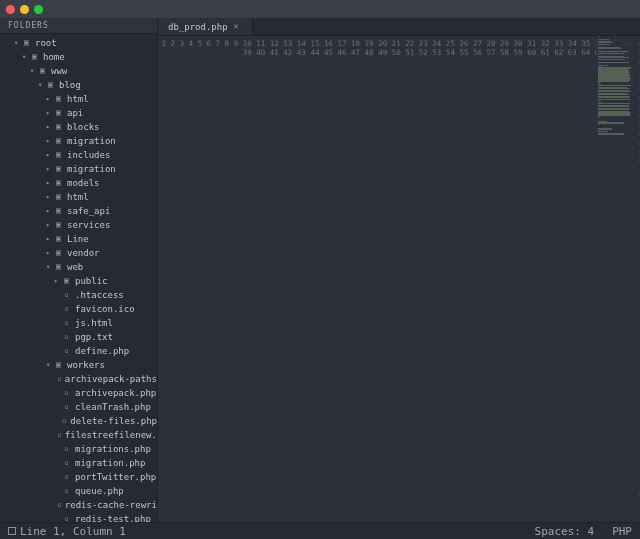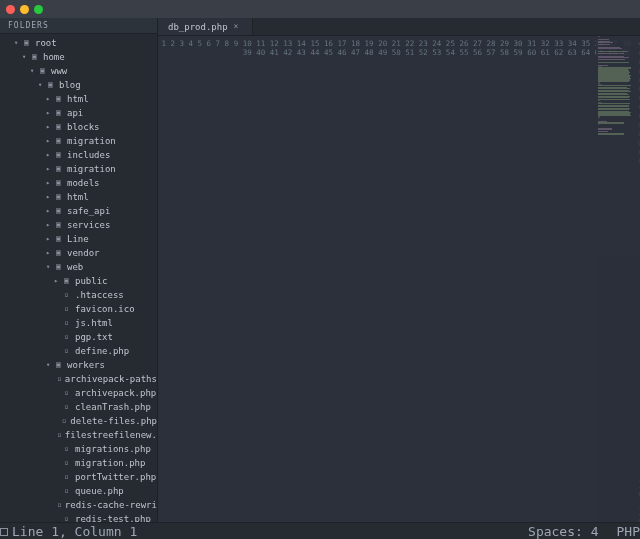--- a/index.html
+++ b/index.html
@@ -23,21 +23,21 @@
   .tabbar { height:18px; background:#262b32; display:flex; border-bottom:1px solid #1e2228; }
   .tab { padding:2px 14px 2px 10px; background:#2b303b; color:#c0c5ce; border-right:1px solid #1e2228; font-size:9px; display:flex; align-items:center; gap:6px; }
   .tab .close { color:#8a919c; font-size:8px; }
   .code { flex:1; display:flex; overflow:hidden; }
   .gutter { background:#2b303b; color:#65737e; text-align:right; padding:3px 5px 3px 3px; font-size:7.5px; line-height:9px; user-select:none; }
   .lines { flex:1; padding:3px 2px; font-size:7.5px; line-height:9px; white-space:pre; overflow:hidden; }
   .kw { color:#b48ead; }
   .minimap { position:absolute; top:18px; right:0; width:44px; bottom:0; background:#2b303b; opacity:0.8; pointer-events:none; }
   .mmline { height:1.2px; margin:0.3px 2px; background:#4a525e; }
   .mmline.g{ background:#5d6f5c;} .mmline.p{ background:#6a5e72;}
-  .statusbar { height:17px; background:#262b32; color:#9fa6b2; display:flex; align-items:center; padding:0 0; font-size:13px; border-top:1px solid #1e2228; justify-content:space-between;}
+  .statusbar { height:17px; background:#262b32; color:#9fa6b2; display:flex; align-items:center; padding:0 8px; font-size:11px; border-top:1px solid #1e2228; justify-content:space-between;}
   .statusbar .right { display:flex; gap:18px; }
   .sqicon{display:inline-block;width:8px;height:8px;border:1px solid #8a919c;margin-right:4px;}
 </style>
 </head>
 <body>
 
 <div class="titlebar">
   <div class="traffic">
     <div class="dot r"></div>
     <div class="dot y"></div>

